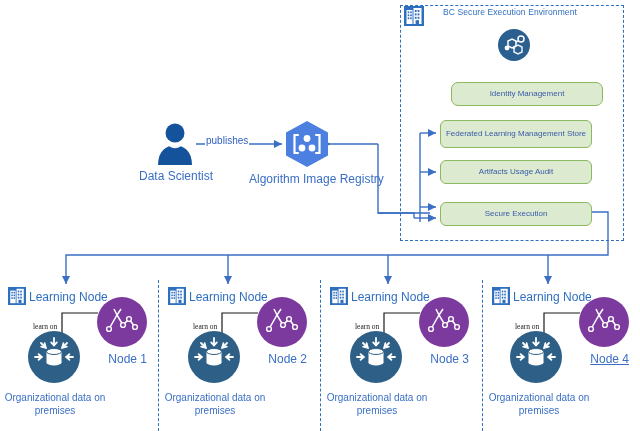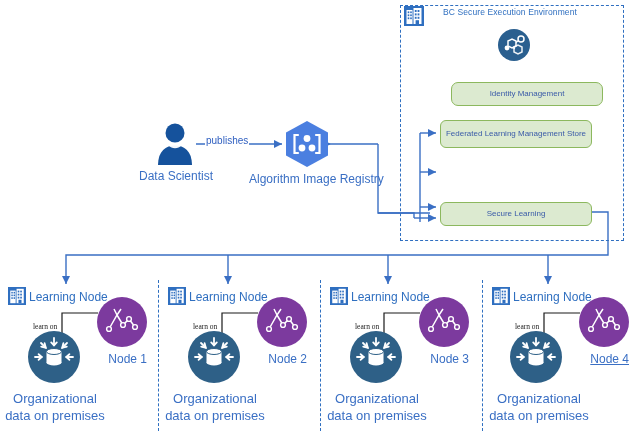--- a/index.html
+++ b/index.html
@@ -23,21 +23,21 @@
   .gb2{left:440px;top:120px;width:152px;height:28px;}
   .gb3{left:440px;top:160px;width:152px;height:24px;}
   .gb4{left:440px;top:202px;width:152px;height:24px;}
 
   
   .ln-panel{top:280px;width:158px;height:151px;}
   .ln-sep{border-left:1.3px dashed #2f6fc0;}
   .ln-title{font-size:12px;color:#2f6fc0;white-space:nowrap;}
   .node-label{font-size:12px;color:#3a6fc4;text-align:right;white-space:nowrap;}
   .learn-label{font-size:7.5px;color:#1a1a1a;white-space:nowrap;font-family:Liberation Serif, serif;}
-  .org-label{font-size:13px;color:#3a6fc4;text-align:center;line-height:1.3;width:110px;}
+  .org-label{font-size:10px;color:#3a6fc4;text-align:center;line-height:1.3;width:110px;}
 
   
   .purple-circle{width:50px;height:50px;border-radius:50%;background:#7c3a9e;}
   .blue-circle{width:52px;height:52px;border-radius:50%;background:#2e6087;}
 
   .caption{font-size:12px;color:#3a6fc4;white-space:nowrap;}
   .pub-label{font-size:10px;color:#2f5fc0;white-space:nowrap;background:#fff;padding:0 1px;}
 </style>
 </head>
 <body>
@@ -136,21 +136,22 @@
         <circle cx="24" cy="11" r="3"></circle>
         <line x1="19" y1="14.5" x2="21.5" y2="12.5"></line>
         <line x1="16" y1="19.5" x2="18" y2="20.5"></line>
       </g>
       <circle cx="10" cy="20" r="2.4" fill="#ffffff"></circle>
     </svg>
   </div>
 
   <div class="abs gbox gb1">Identity Management</div>
   <div class="abs gbox gb2">Federated Learning Management Store</div>
-  <div class="abs gbox gb4">Secure Learning</div>
+  <div class="abs gbox gb3">Artifacts Usage Audit</div>
+  <div class="abs gbox gb4">Secure Execution</div>
 
   <div class="abs ln-panel" style="left:0px;"></div>
   <div class="abs" style="left:8px;top:287px;">
     <svg width="18" height="18" viewBox="0 0 20 20">
         <rect x="0" y="0" width="20" height="20" fill="#2f6fc0"></rect>
         <rect x="2.5" y="4" width="6" height="14" fill="#fff"></rect>
         <rect x="9.5" y="2" width="8" height="16" fill="#fff"></rect>
         <rect x="3.7" y="5.4" width="1.6" height="1.8" fill="#2f6fc0"></rect>
         <rect x="6.2" y="5.4" width="1.6" height="1.8" fill="#2f6fc0"></rect>
         <rect x="3.7" y="8.4" width="1.6" height="1.8" fill="#2f6fc0"></rect>

